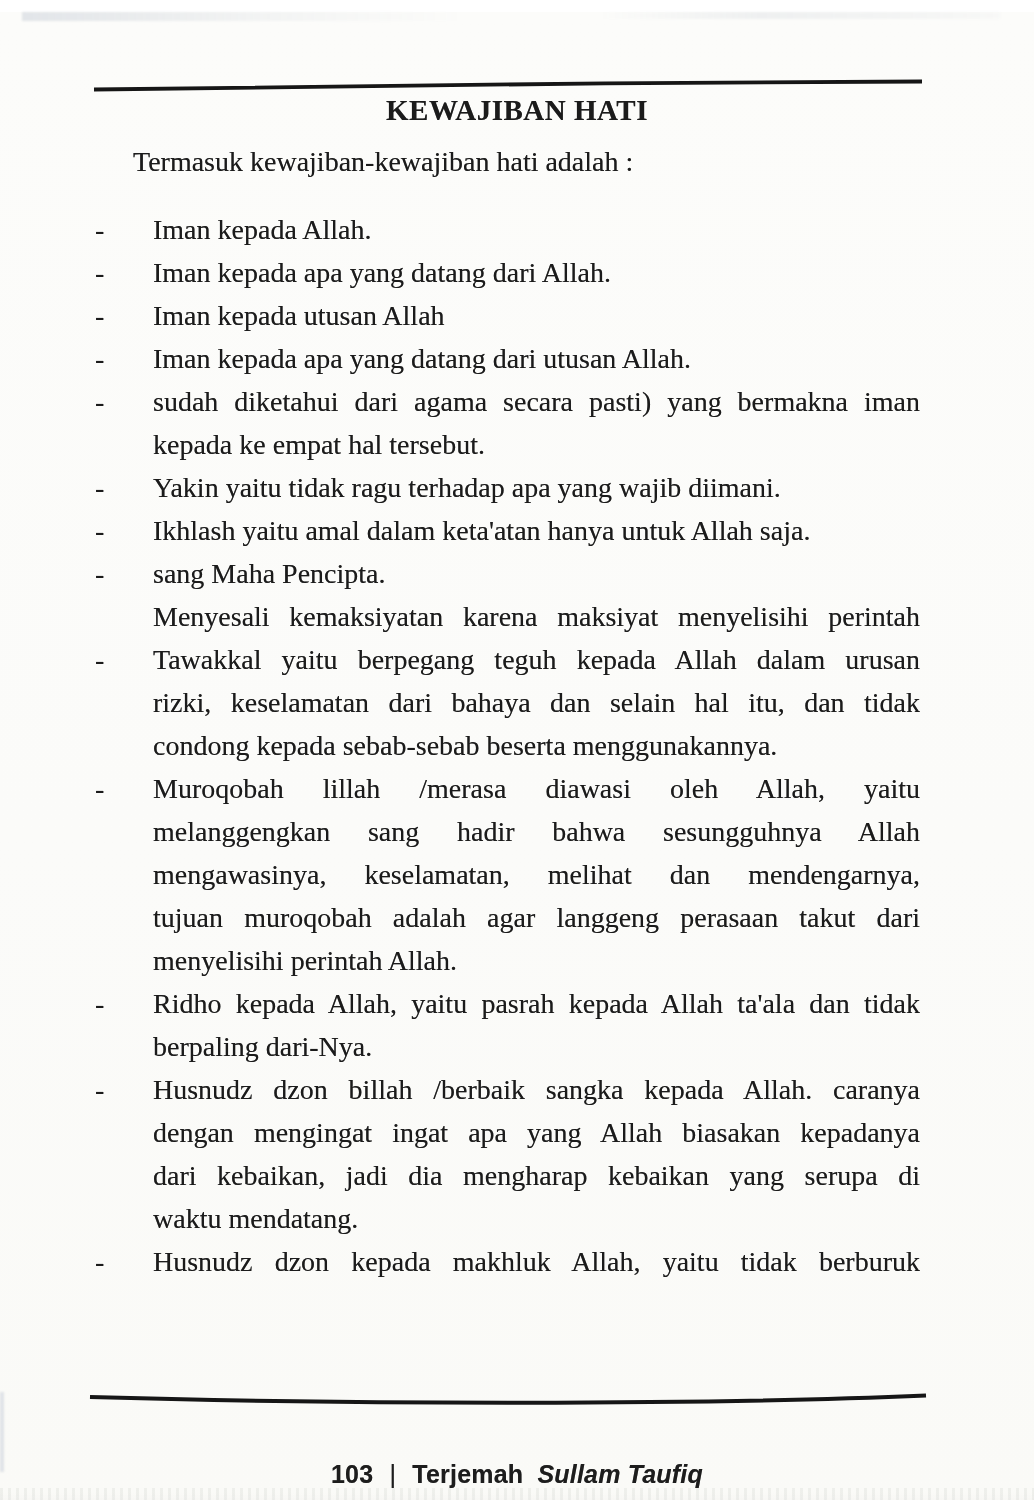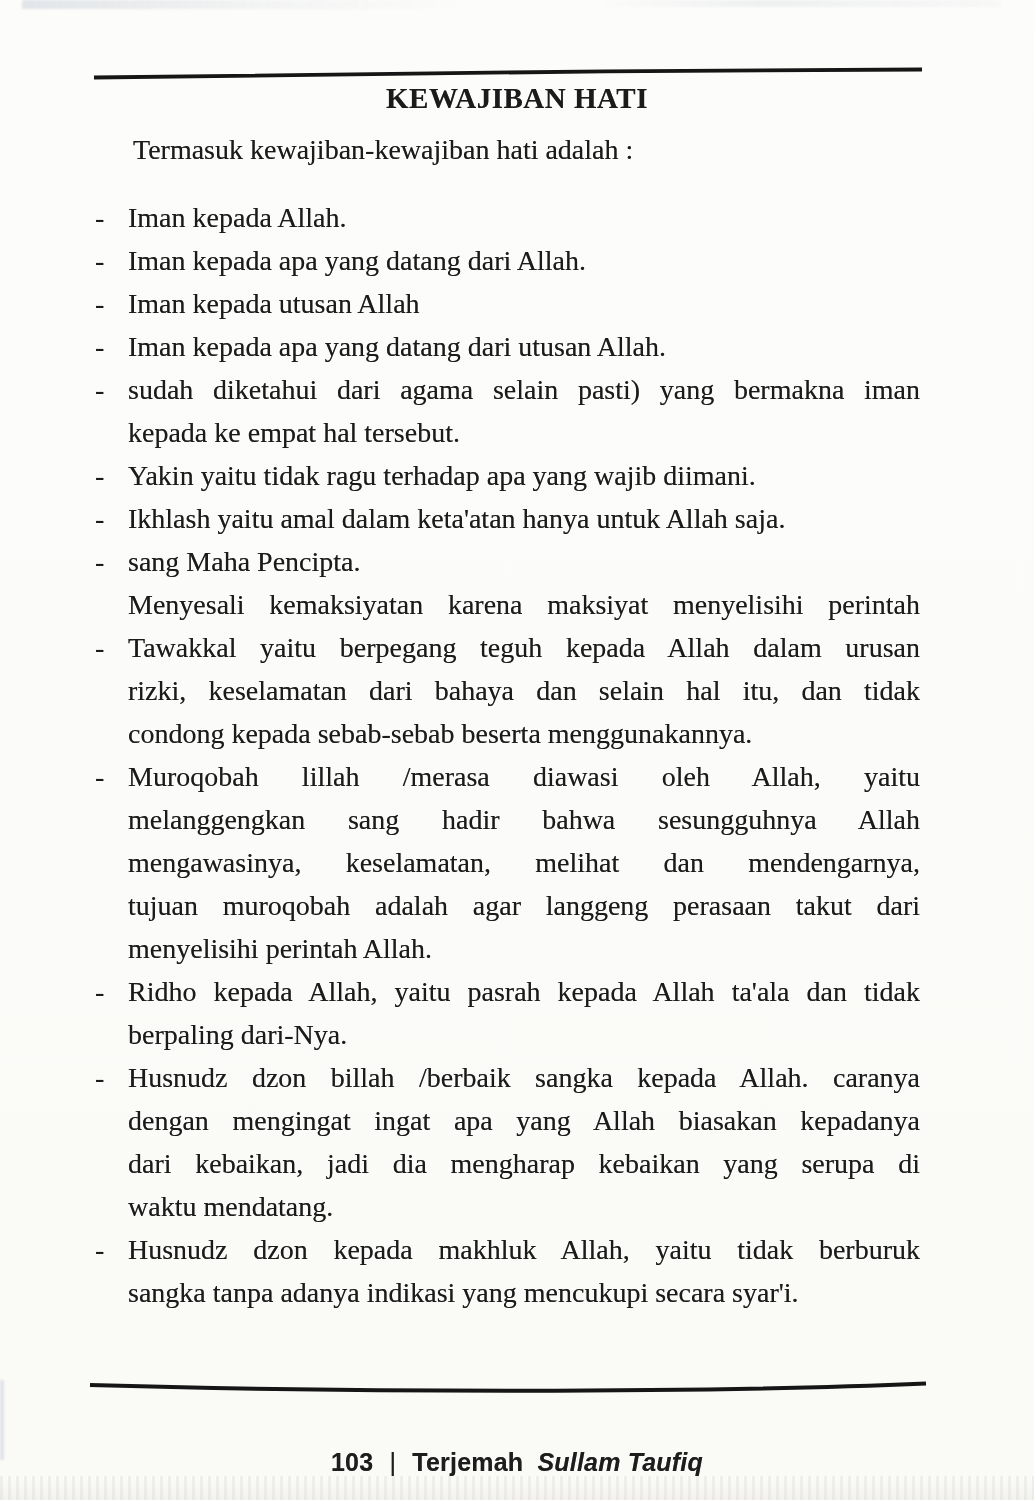--- a/index.html
+++ b/index.html
@@ -35,21 +35,21 @@
   }
   .artifact-left-edge {
     position: absolute; top: 1380px; left: 0; width: 4px; height: 80px;
     background: rgba(110,130,160,0.18); filter: blur(1px);
   }
 
   .rule { position: absolute; pointer-events: none; }
   .rule path { stroke: #161616; fill: none; }
 
   .page-title {
-    margin: 0; padding-top: 82px;
+    margin: 12px; padding-top: 82px;
     text-align: center;
     font-size: 29px; font-weight: bold;
     letter-spacing: 0.5px;
     line-height: 32px;
   }
 
   .content { position: absolute; left: 95px; top: 130px; width: 825px; }
 
   .intro {
     margin: 0 0 0 38px;
@@ -59,21 +59,21 @@
   .obligations { margin-top: 26px; }
 
   .item { display: flex; align-items: flex-start; }
   .dash {
     width: 33px; flex: 0 0 33px;
     font-size: 28px; line-height: 43px;
   }
   .lines { flex: 1 1 auto; min-width: 0; }
   .line {
     font-size: 28px; line-height: 43px;
-    text-align: justify; text-align-last: justify;
+    text-align: justify; text-align-last: justify; margin-left: 25px;
   }
   .line.last { text-align: left; text-align-last: left; }
 
   .page-footer {
     position: absolute; left: 0; top: 1448px; width: 1034px;
     text-align: center;
     font-family: "Liberation Sans", sans-serif;
     font-size: 25px; font-weight: 600; color: #1d1d1d;
     letter-spacing: 0.2px;
   }
@@ -123,21 +123,21 @@
   <div class="item">
     <span class="dash">-</span>
     <div class="lines">
             <div class="line last">Iman kepada apa yang datang dari utusan Allah.</div>
           </div>
   </div>
 
   <div class="item">
     <span class="dash">-</span>
     <div class="lines">
-            <div class="line">sudah diketahui dari agama selain pasti) yang bermakna iman</div>
+            <div class="line">sudah diketahui dari agama secara pasti) yang bermakna iman</div>
             <div class="line last">kepada ke empat hal tersebut.</div>
           </div>
   </div>
 
   <div class="item">
     <span class="dash">-</span>
     <div class="lines">
             <div class="line last">Yakin yaitu tidak ragu terhadap apa yang wajib diimani.</div>
           </div>
   </div>
@@ -192,21 +192,20 @@
             <div class="line">dengan mengingat ingat apa yang Allah biasakan kepadanya</div>
             <div class="line">dari kebaikan, jadi dia mengharap kebaikan yang serupa di</div>
             <div class="line last">waktu mendatang.</div>
           </div>
   </div>
 
   <div class="item">
     <span class="dash">-</span>
     <div class="lines">
             <div class="line">Husnudz dzon kepada makhluk Allah, yaitu tidak berburuk</div>
-            <div class="line last">sangka tanpa adanya indikasi yang mencukupi secara syar'i.</div>
           </div>
   </div>
 </div>
   </div>
 
   <svg class="rule" style="left:88px; top:1379px;" width="840" height="20" viewBox="0 0 840 20">
     <path d="M2,6 C 260,13.5 620,14 838,4.5" stroke-width="4"></path>
   </svg>
 
   <div class="page-footer">

